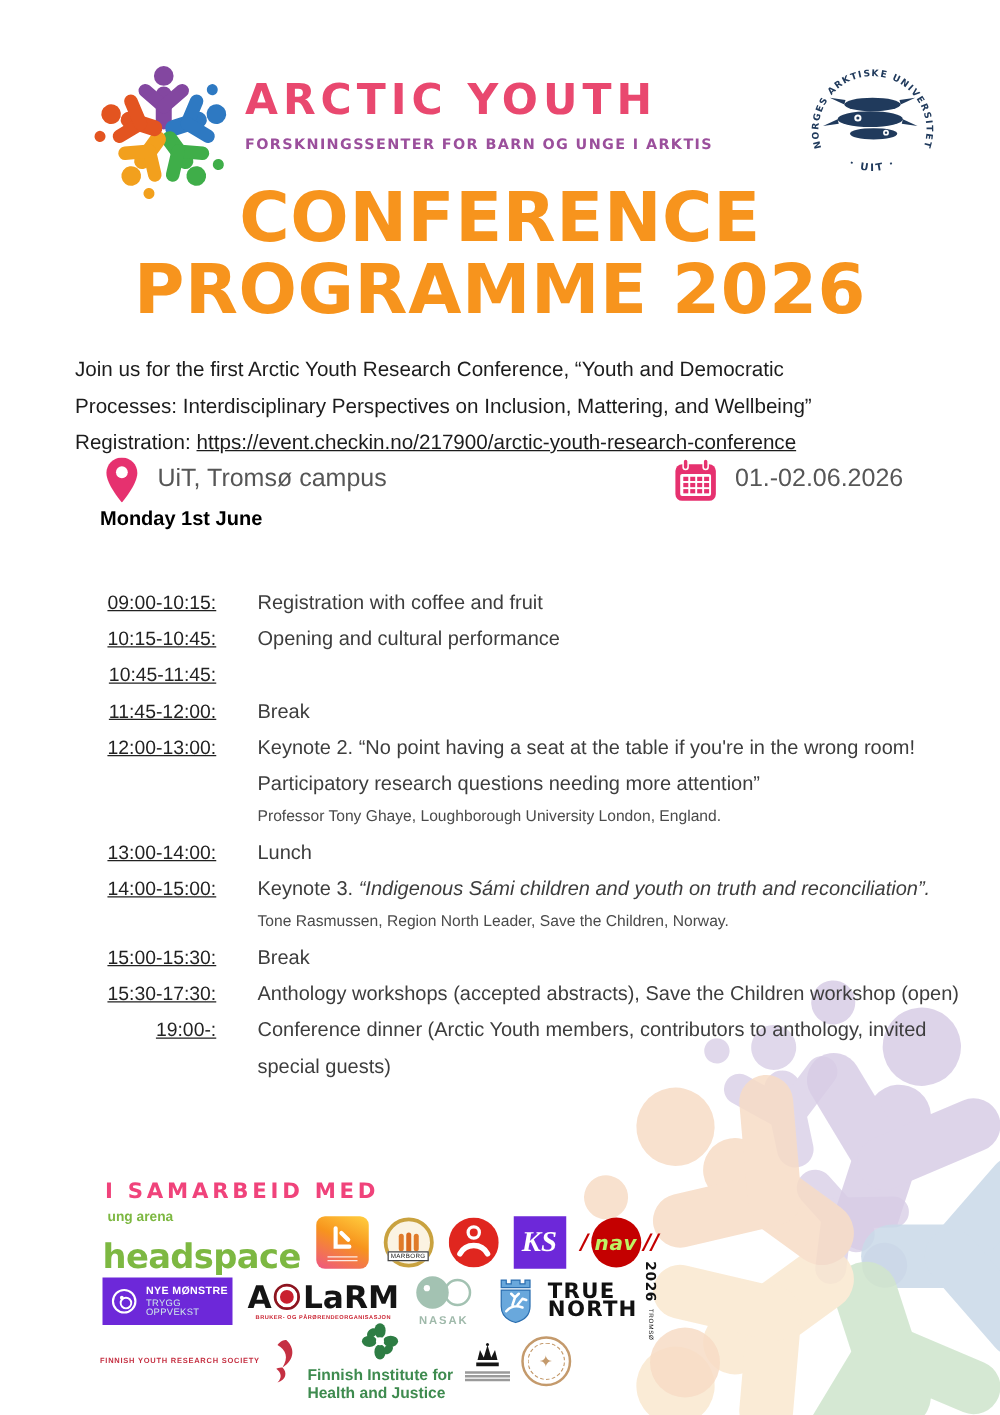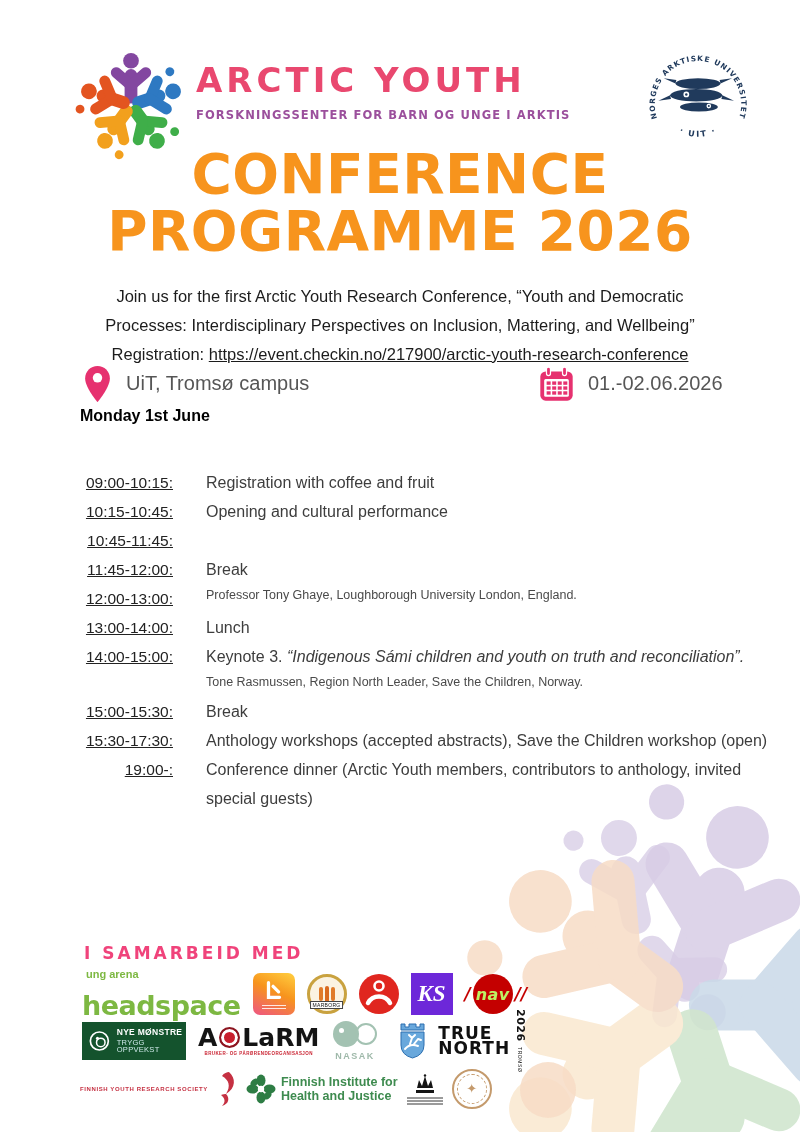--- a/index.html
+++ b/index.html
@@ -12,21 +12,21 @@
   .wordmark{left:196px;top:60px;}
   .wordmark-main{font-family:"DejaVu Sans",sans-serif;font-weight:800;font-size:34px;letter-spacing:4px;color:#E9486F;white-space:nowrap;}
   .wordmark-sub{margin-top:8px;font-family:"DejaVu Sans",sans-serif;font-weight:700;font-size:11.5px;letter-spacing:1.1px;color:#9B4F9C;white-space:nowrap;}
   .uit-logo{left:644px;top:44px;width:108px;height:108px;}
 
   
   .big-title{left:0;top:146px;width:800px;text-align:center;font-family:"DejaVu Sans",sans-serif;
              font-weight:800;font-size:55px;line-height:57px;color:#F7941D;letter-spacing:0.5px;}
 
   
-  .intro{left:60px;top:282px;width:680px;text-align:center;font-size:16.5px;line-height:29px;color:#1c1c1c;}
+  .intro{left:60px;top:282px;width:680px;text-align:left;font-size:16.5px;line-height:29px;color:#1c1c1c;}
   .intro a{color:#1c1c1c;text-decoration:underline;}
 
   
   .pin-icon{left:84px;top:366px;width:27px;height:36px;}
   .loc-text{left:126px;top:372px;font-size:20px;color:#565656;}
   .cal-icon{left:538px;top:366px;width:37px;height:37px;}
   .date-text{left:588px;top:372px;font-size:20px;color:#565656;}
 
   
   .day-heading{left:80px;top:407px;font-size:16px;font-weight:700;color:#000;}
@@ -65,21 +65,21 @@
   .sc-circle{width:40px;height:40px;}
 
   .ks-sq{width:42px;height:42px;background:#6d28d9;color:#fff;display:flex;align-items:center;justify-content:center;
          font-family:"Liberation Serif",serif;font-style:italic;font-size:23px;font-weight:700;}
 
   .nav-logo{display:flex;align-items:center;gap:2px;color:#C40000;font-weight:800;font-style:italic;
             font-family:"DejaVu Sans",sans-serif;font-size:17px;}
   .nav-circle{width:40px;height:40px;border-radius:50%;background:#C40000;color:#bef264;display:flex;align-items:center;
               justify-content:center;font-size:16px;letter-spacing:.5px;}
 
-  .nye{width:104px;height:38px;background:#14532d;display:flex;align-items:center;gap:6px;padding-left:6px;box-sizing:border-box;}
+  .nye{width:104px;height:38px;background:#6d28d9;display:flex;align-items:center;gap:6px;padding-left:6px;box-sizing:border-box;}
   .nye-text{line-height:1;}
   .nye-l1{font-size:8.5px;font-weight:800;color:#fff;letter-spacing:.3px;}
   .nye-l2{font-size:7.5px;color:#CFEAEA;margin-top:2px;letter-spacing:.3px;}
 
   .alarm{display:flex;flex-direction:column;align-items:center;line-height:1;}
   .alarm-main{display:flex;align-items:center;gap:2px;font-family:"DejaVu Sans",sans-serif;font-weight:800;font-size:25px;color:#141414;}
   .alarm-eye{width:17px;height:17px;border-radius:50%;background:#C91F2E;border:2px solid #8B1520;box-shadow:inset 0 0 0 3px #fff;}
   .alarm-caption{margin-top:2px;font-size:4.5px;color:#C91F2E;letter-spacing:.4px;font-weight:700;}
 
   .nasak{position:relative;width:56px;height:40px;}
@@ -92,21 +92,21 @@
 
   .tn{display:flex;align-items:center;}
   .tn-lines{font-family:"DejaVu Sans",sans-serif;font-weight:800;font-size:17px;line-height:15px;letter-spacing:1px;color:#111;}
   .tn-side{writing-mode:vertical-rl;margin-left:2px;line-height:1;color:#111;}
   .tn-year{font-family:"DejaVu Sans",sans-serif;font-weight:800;font-size:11px;letter-spacing:.5px;}
   .tn-city{font-size:5px;letter-spacing:.6px;margin-top:1px;}
 
   .fyrs{font-size:6px;font-weight:700;color:#C53042;letter-spacing:.6px;white-space:nowrap;}
   .fyrs-swirl{width:20px;height:36px;}
 
-  .thl{display:flex;align-items:center;gap:5px;}
+  .thl{display:flex;align-items:center;gap:5px;flex-direction:column;}
   .thl-text{font-size:12.5px;line-height:14px;color:#3E8B4F;font-weight:600;}
 
   .uh{display:flex;flex-direction:column;align-items:center;gap:2px;}
   .uh-caption div{width:36px;height:1.5px;background:#9a9a9a;margin-top:1.5px;}
 
   .seal{position:relative;width:40px;height:40px;border-radius:50%;border:2px solid #C49A6C;box-sizing:border-box;}
   .seal::before{content:"";position:absolute;inset:3px;border-radius:50%;border:1px dashed #C49A6C;}
   .seal::after{content:"✦";position:absolute;left:50%;top:50%;transform:translate(-50%,-52%);color:#C49A6C;font-size:13px;}
 
   
@@ -297,21 +297,21 @@
     </div>
     <div class="sch-row">
       <div class="sch-time">10:45-11:45:</div>
     </div>
     <div class="sch-row">
       <div class="sch-time">11:45-12:00:</div>
       <div class="sch-event"><span>Break</span><span class="it"></span></div>
     </div>
     <div class="sch-row">
       <div class="sch-time">12:00-13:00:</div>
-      <div class="sch-event"><span class="it"></span><div class="sch-speaker">Professor Tony Ghaye, Loughborough University London, England.</div></div>
+      <div class="sch-event"><span>Keynote 2. “No point having a seat at the table if you're in the wrong room! Participatory research questions needing more attention”</span><span class="it"></span><div class="sch-speaker">Professor Tony Ghaye, Loughborough University London, England.</div></div>
     </div>
     <div class="sch-row">
       <div class="sch-time">13:00-14:00:</div>
       <div class="sch-event"><span>Lunch</span><span class="it"></span></div>
     </div>
     <div class="sch-row">
       <div class="sch-time">14:00-15:00:</div>
       <div class="sch-event"><span>Keynote 3. </span><span class="it">“Indigenous Sámi children and youth on truth and reconciliation”.</span><div class="sch-speaker">Tone Rasmussen, Region North Leader, Save the Children, Norway.</div></div>
     </div>
     <div class="sch-row">

